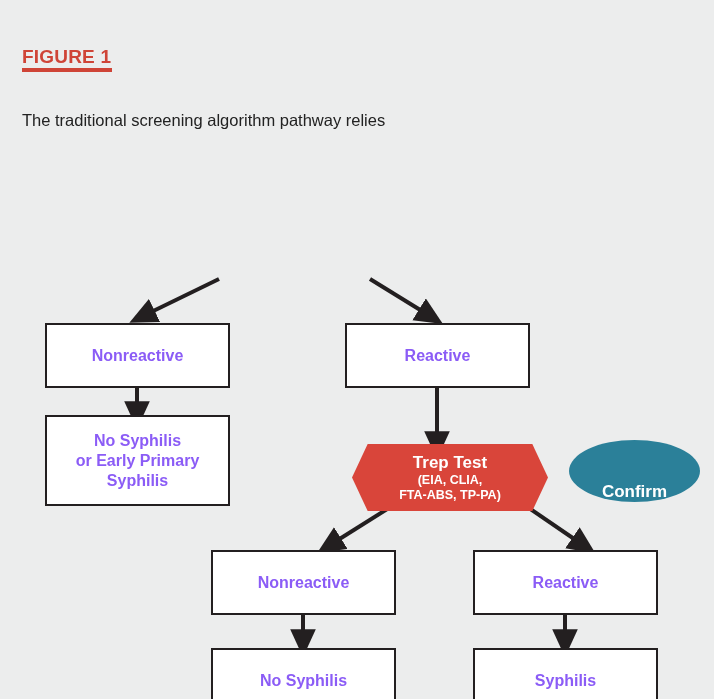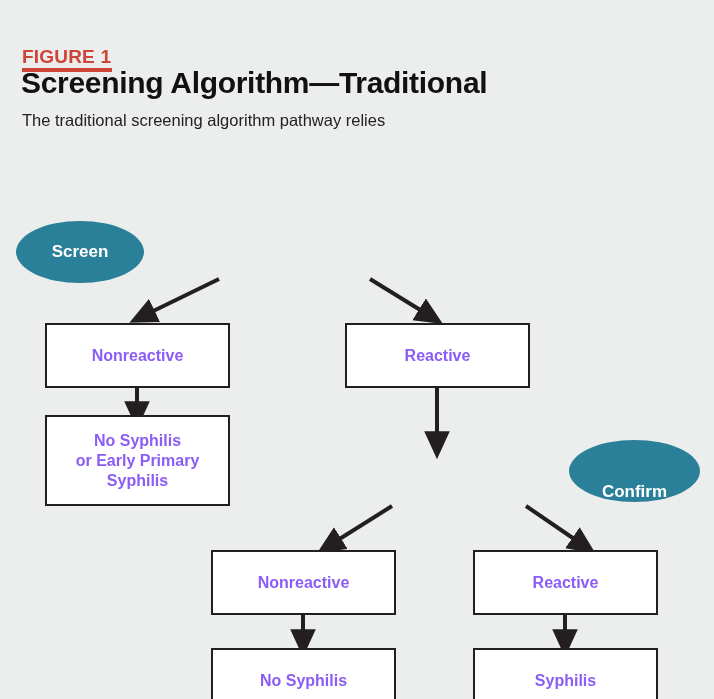--- a/index.html
+++ b/index.html
@@ -68,21 +68,20 @@
 
   svg.arrows{position:absolute;left:0;top:0;width:714px;height:699px;pointer-events:none;}
 </style>
 </head>
 <body>
 
 <div class="page">
 
   <div class="fig-rule"></div>
   <div class="fig-label">FIGURE 1</div>
-  <div class="title">Screening Algorithm—Traditional</div>
   <div class="subtitle">
     <span>The traditional screening algorithm pathway relies</span><br>
   </div>
 
   <svg class="arrows" viewBox="0 0 714 699">
     <defs>
       <marker id="ah" markerWidth="7" markerHeight="7" refX="3.2" refY="3.2" orient="auto">
         <path d="M0,0 L7,3.2 L0,6.4 z" fill="#231f20"></path>
       </marker>
     </defs>
@@ -99,29 +98,31 @@
       <path d="M392,470 L330,509"></path>
 
       <path d="M526,470 L583,509"></path>
 
       <path d="M303,578 L303,606"></path>
 
       <path d="M565,578 L565,606"></path>
     </g>
   </svg>
 
-  <div class="ellipse" style="left:16px;top:185px;width:128px;height:62px;">
-    <span>Screen</span>
-  </div>
 
   <div class="ellipse" style="left:569px;top:404px;width:131px;height:62px;align-items:flex-end;">
     <span>Confirm</span>
   </div>
 
 
+  <div class="hex" style="left:352px;top:408px;width:196px;height:67px;">
+    <div class="h1">Trep Test</div>
+    <div class="h2">(EIA, CLIA,</div>
+    <div class="h2">FTA-ABS, TP-PA)</div>
+  </div>
 
   <div class="node" style="left:45px;top:287px;width:185px;height:65px;">
     <span>Nonreactive</span>
   </div>
 
   <div class="node" style="left:345px;top:287px;width:185px;height:65px;">
     <span>Reactive</span>
   </div>
 
   <div class="node" style="left:45px;top:379px;width:185px;height:91px;flex-direction:column;">

